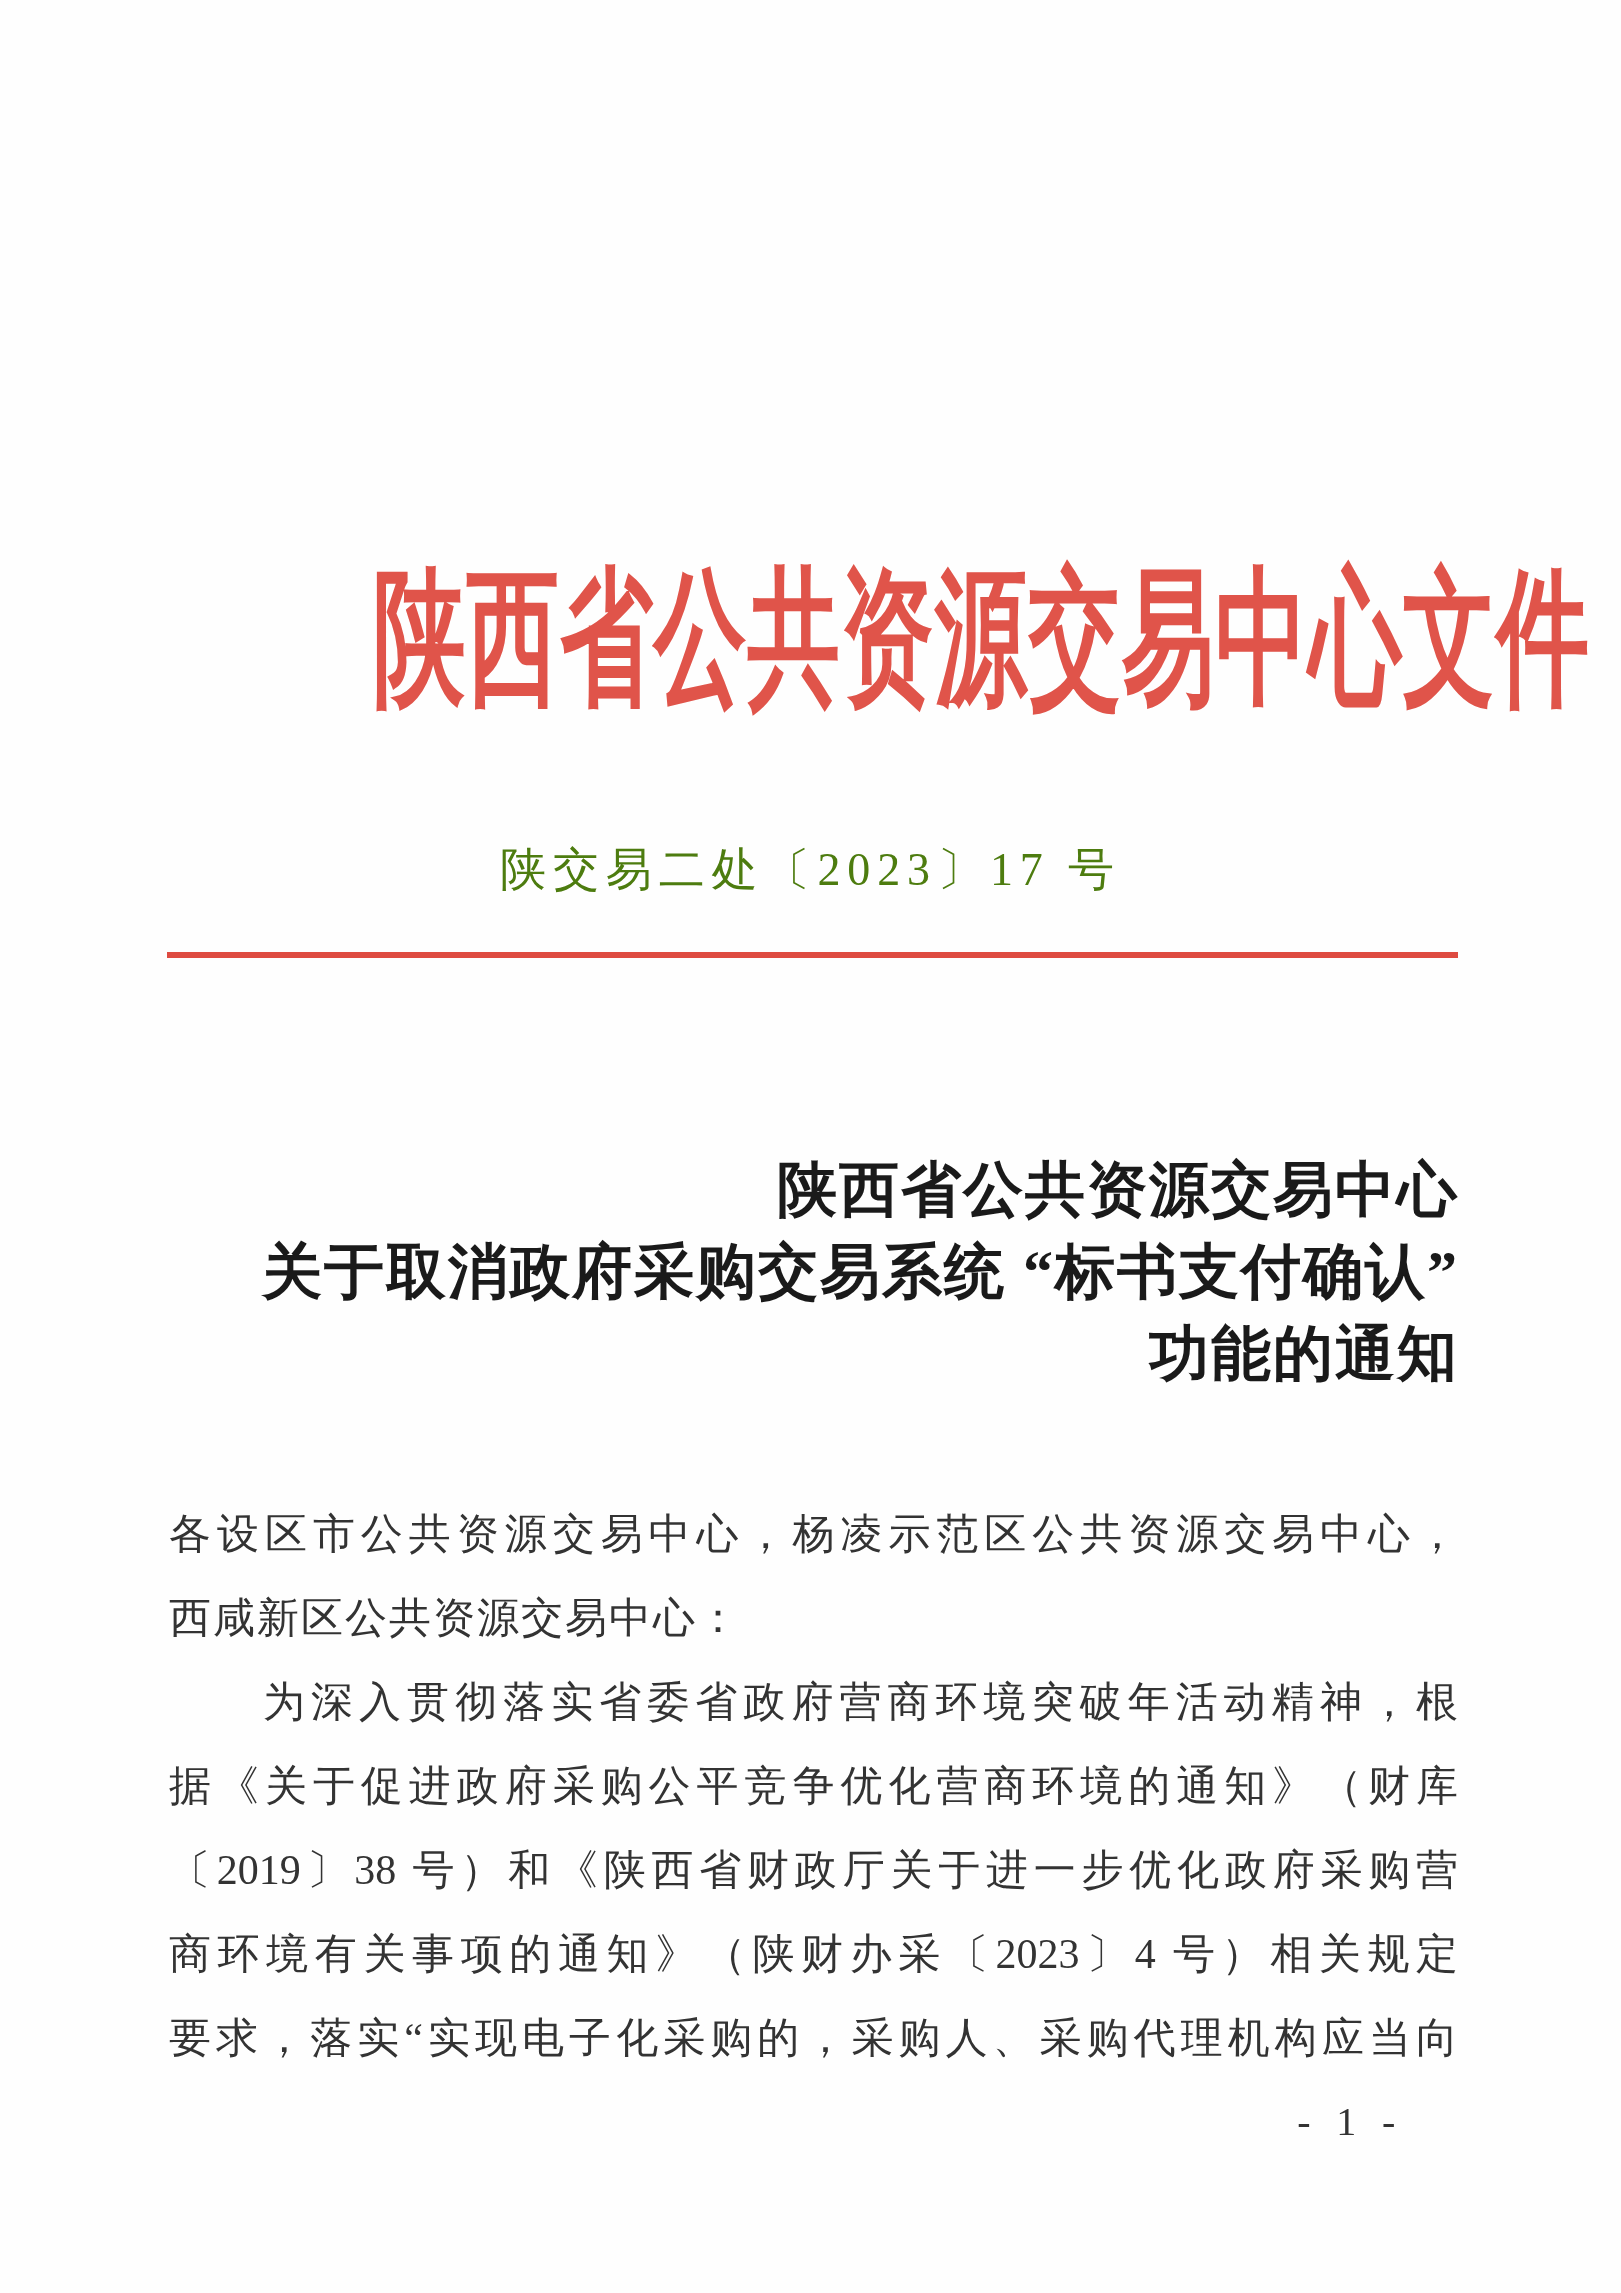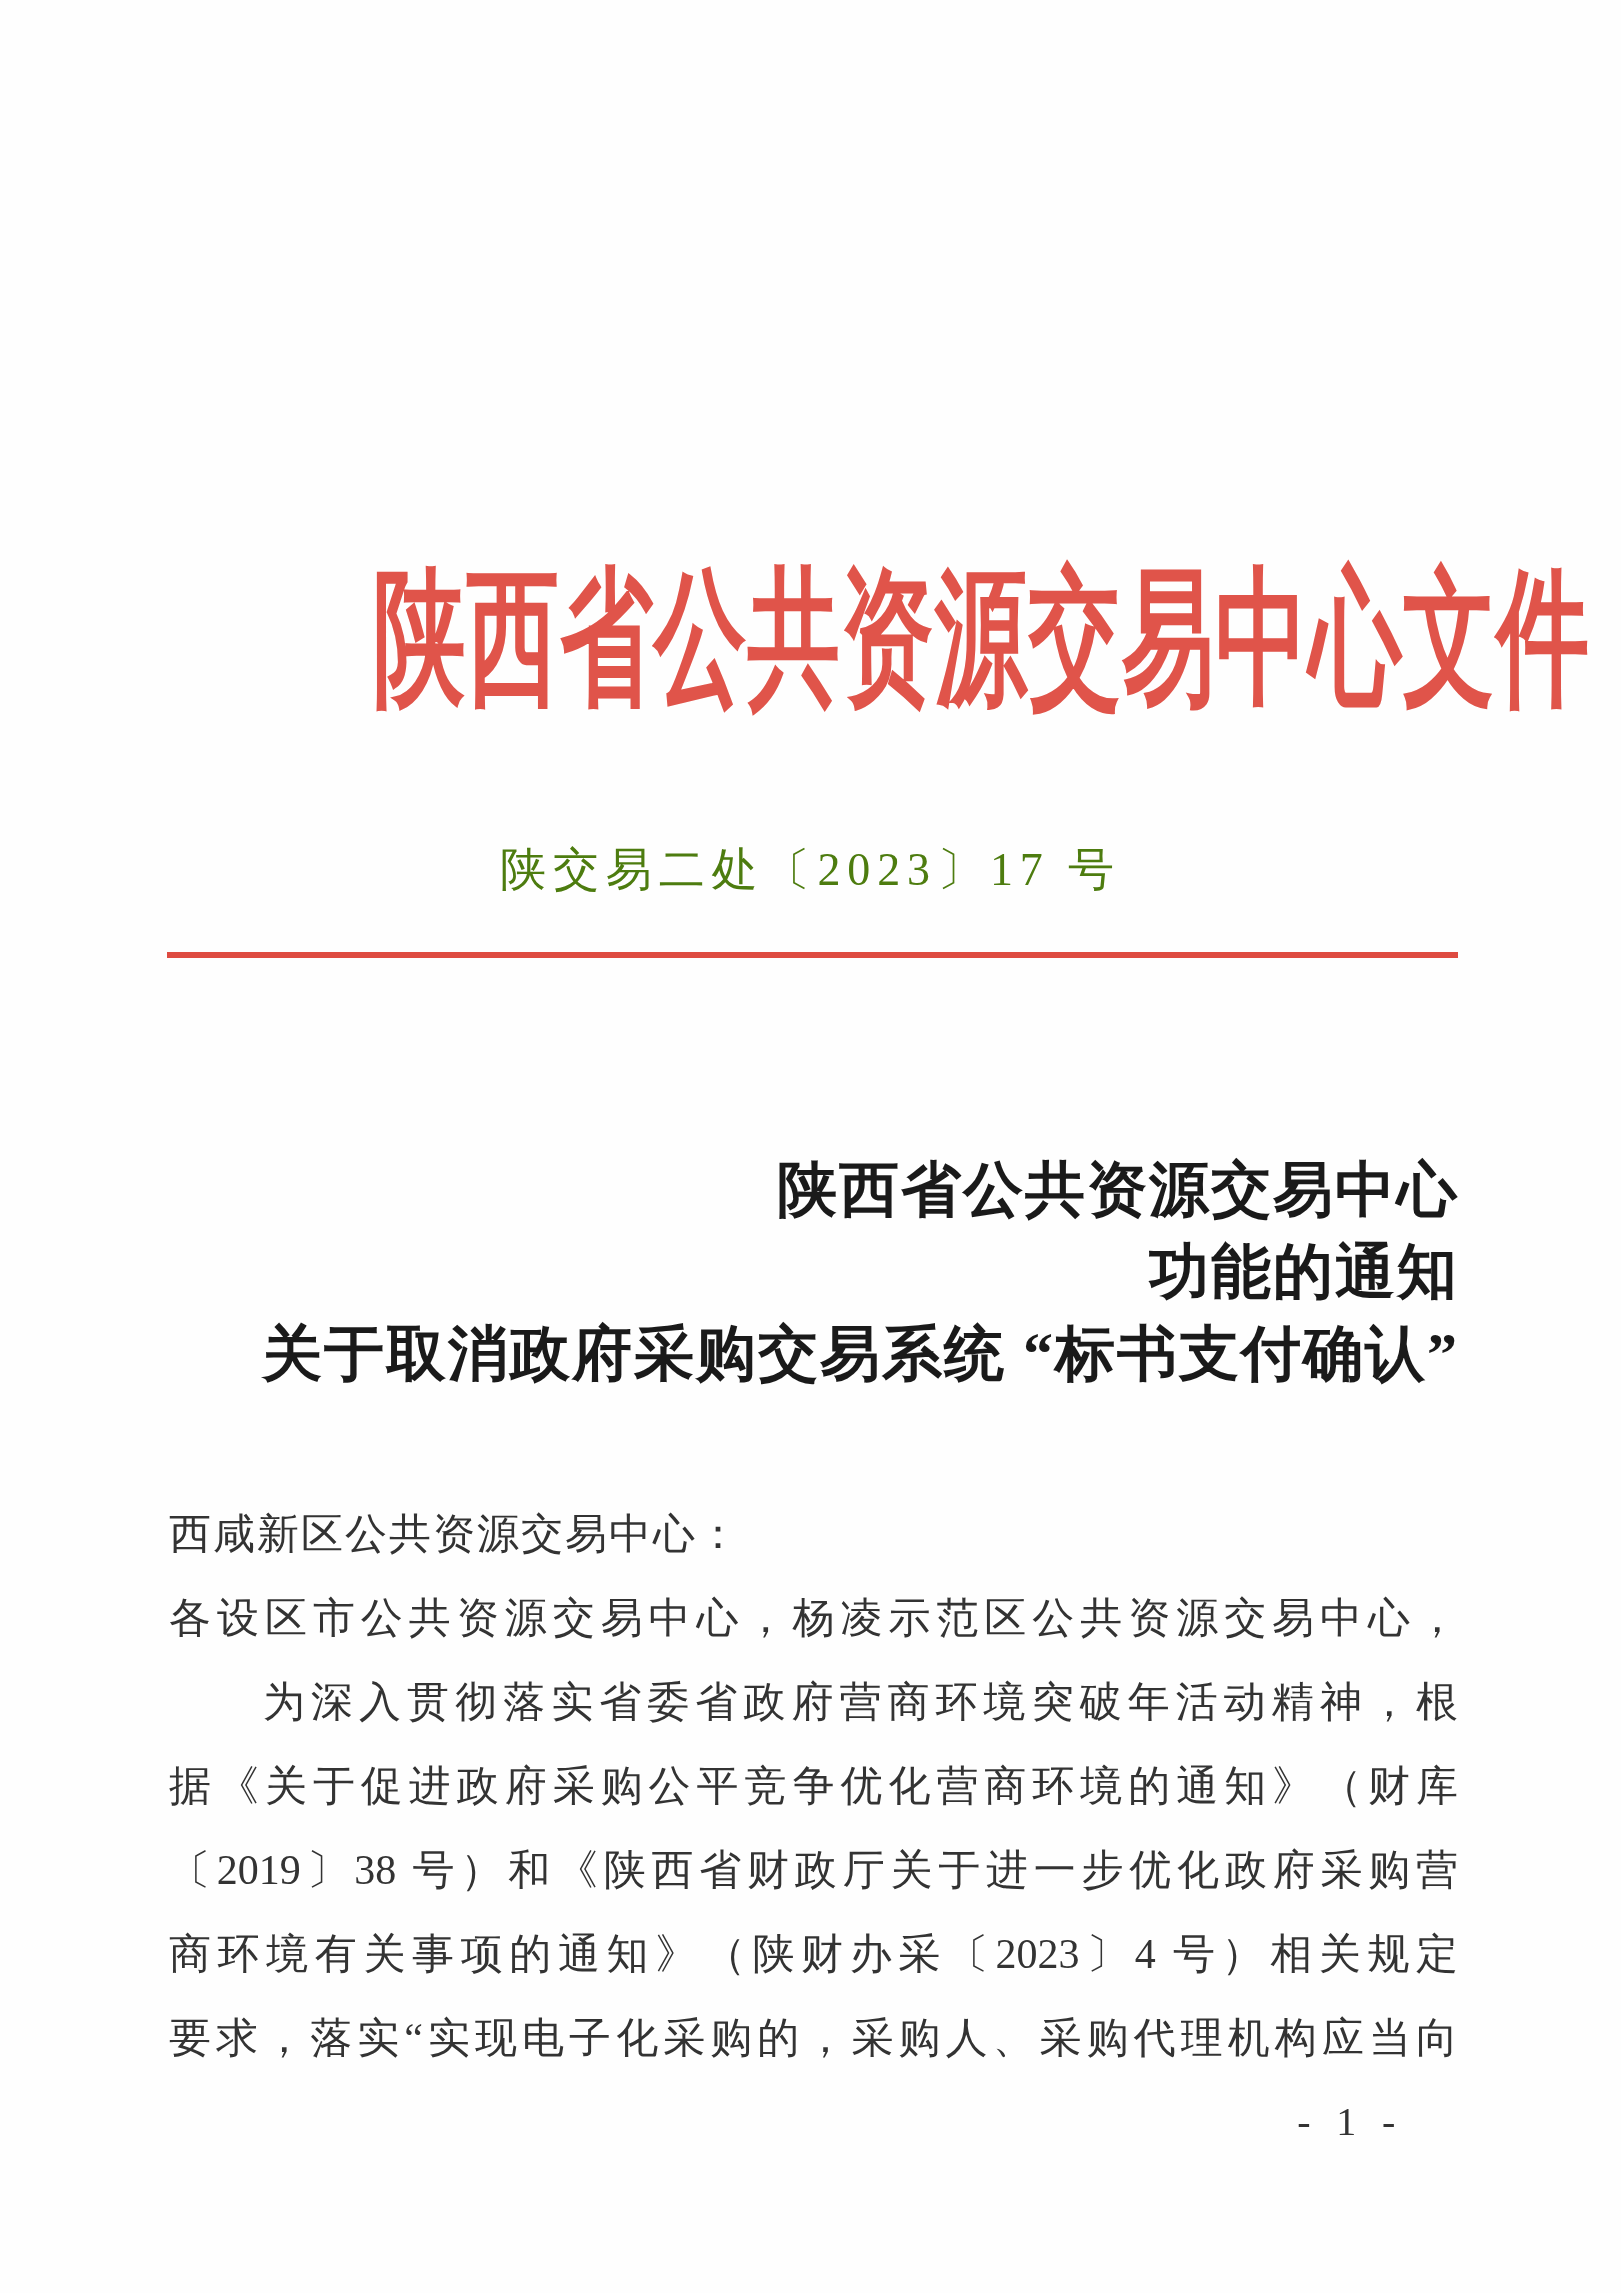--- a/index.html
+++ b/index.html
@@ -116,27 +116,27 @@
   <div class="red-title">
     <span class="stretch">陕西省公共资源交易中心文件</span>
   </div>
 
   <div class="doc-number">陕交易二处〔2023〕17 号</div>
 
   <div class="red-rule"></div>
 
   <div class="doc-title">
     <div class="t-line">陕西省公共资源交易中心</div>
+    <div class="t-line">关于取消政府采购交易系统 “标书支付确认”</div>
     <div class="t-line">功能的通知</div>
-    <div class="t-line">关于取消政府采购交易系统 “标书支付确认”</div>
   </div>
 
   <div class="body-text">
+    <div class="b-line fill">各设区市公共资源交易中心，杨凌示范区公共资源交易中心，</div>
     <div class="b-line">西咸新区公共资源交易中心：</div>
-    <div class="b-line fill">各设区市公共资源交易中心，杨凌示范区公共资源交易中心，</div>
     <div class="b-line fill indent">为深入贯彻落实省委省政府营商环境突破年活动精神，根</div>
     <div class="b-line fill">据《关于促进政府采购公平竞争优化营商环境的通知》（财库</div>
     <div class="b-line fill">〔2019〕38 号）和《陕西省财政厅关于进一步优化政府采购营</div>
     <div class="b-line fill">商环境有关事项的通知》（陕财办采〔2023〕4 号）相关规定</div>
     <div class="b-line fill">要求，落实“实现电子化采购的，采购人、采购代理机构应当向</div>
   </div>
 
   <div class="page-number">- 1 -</div>
 
 </div>

